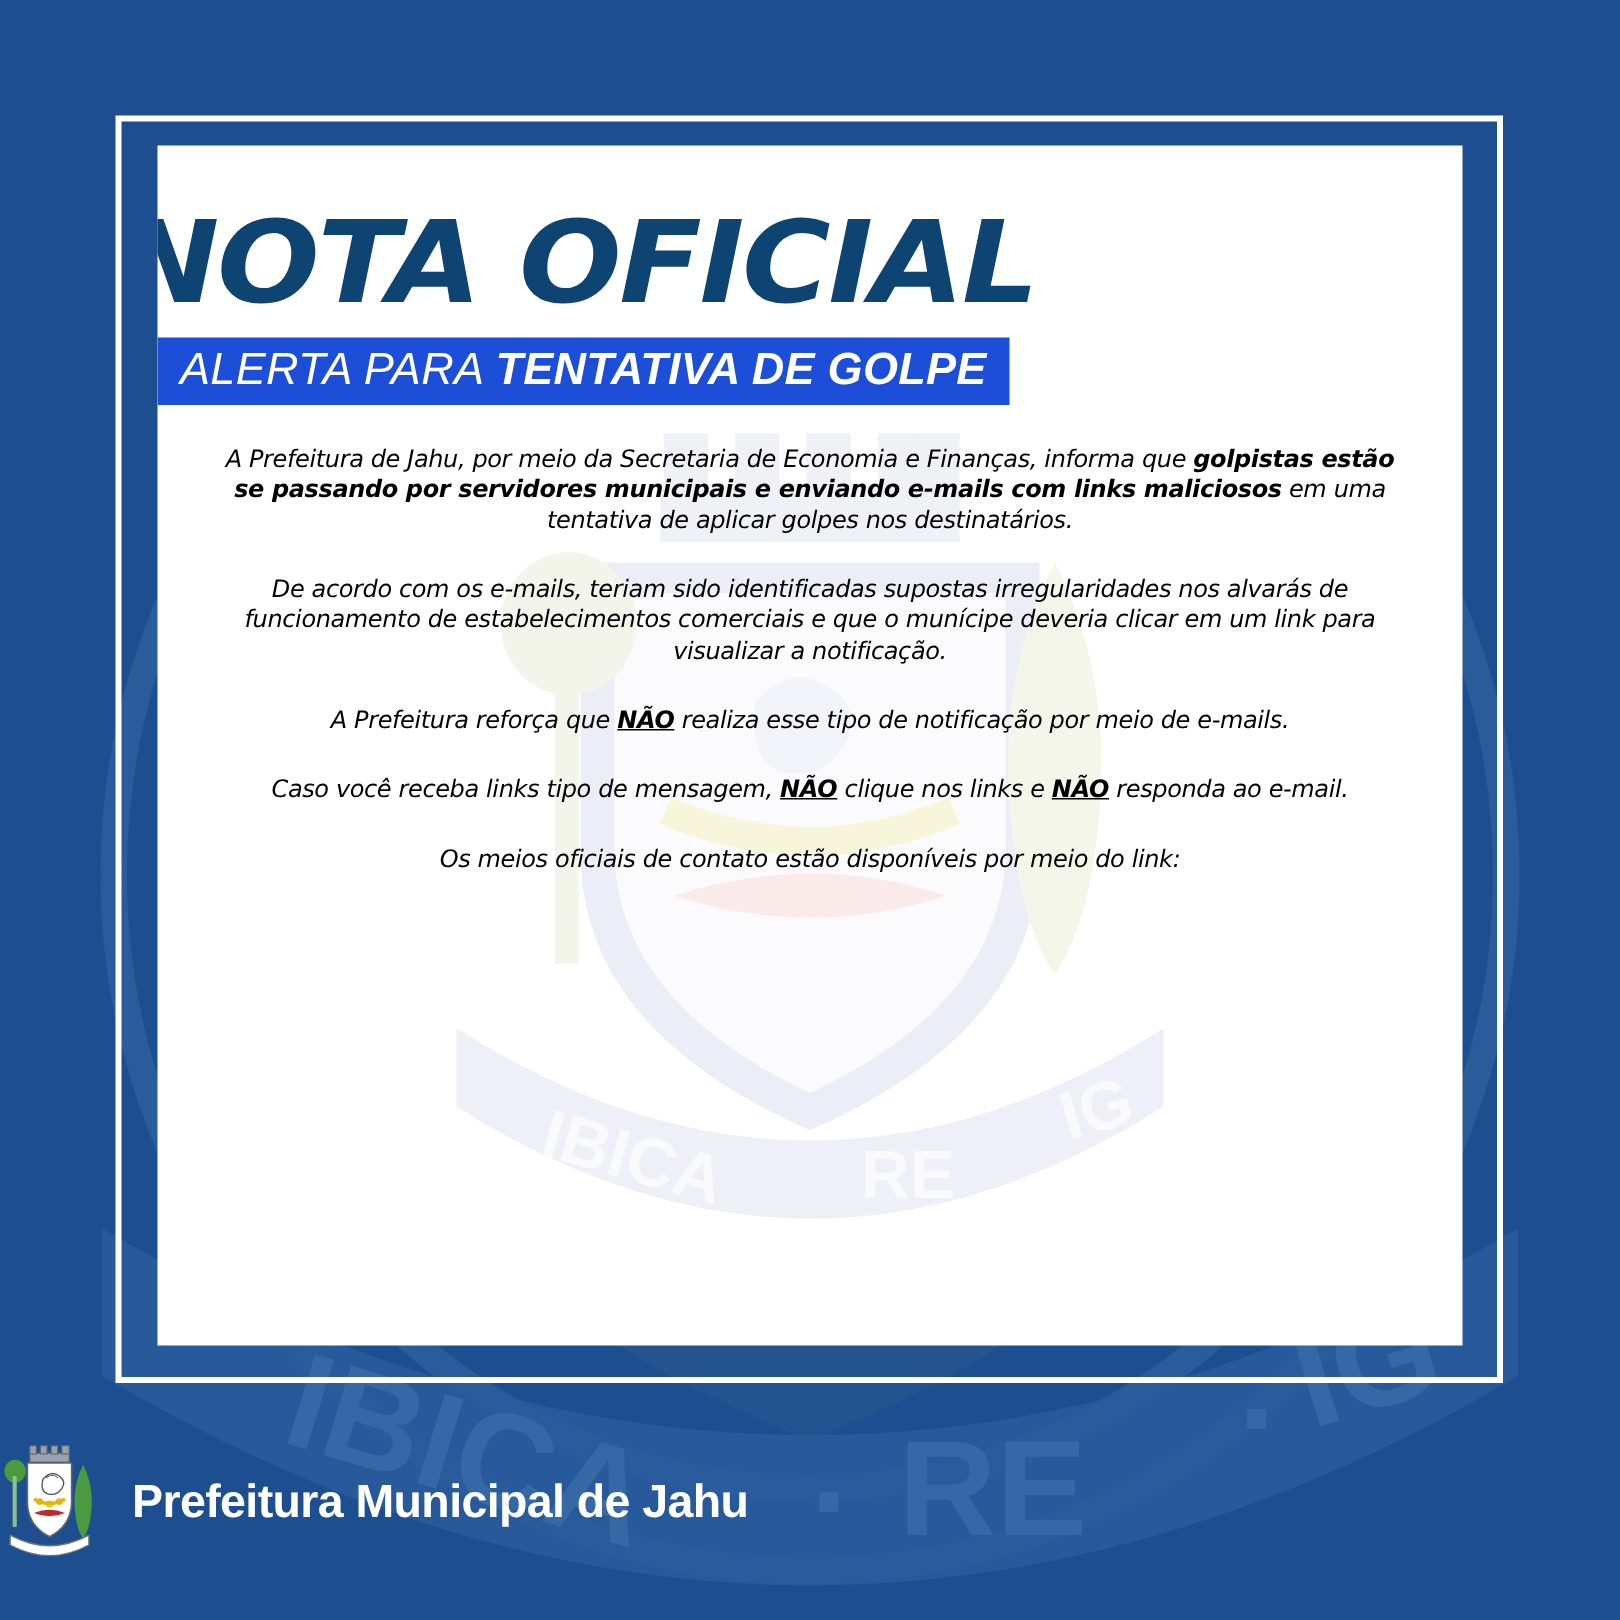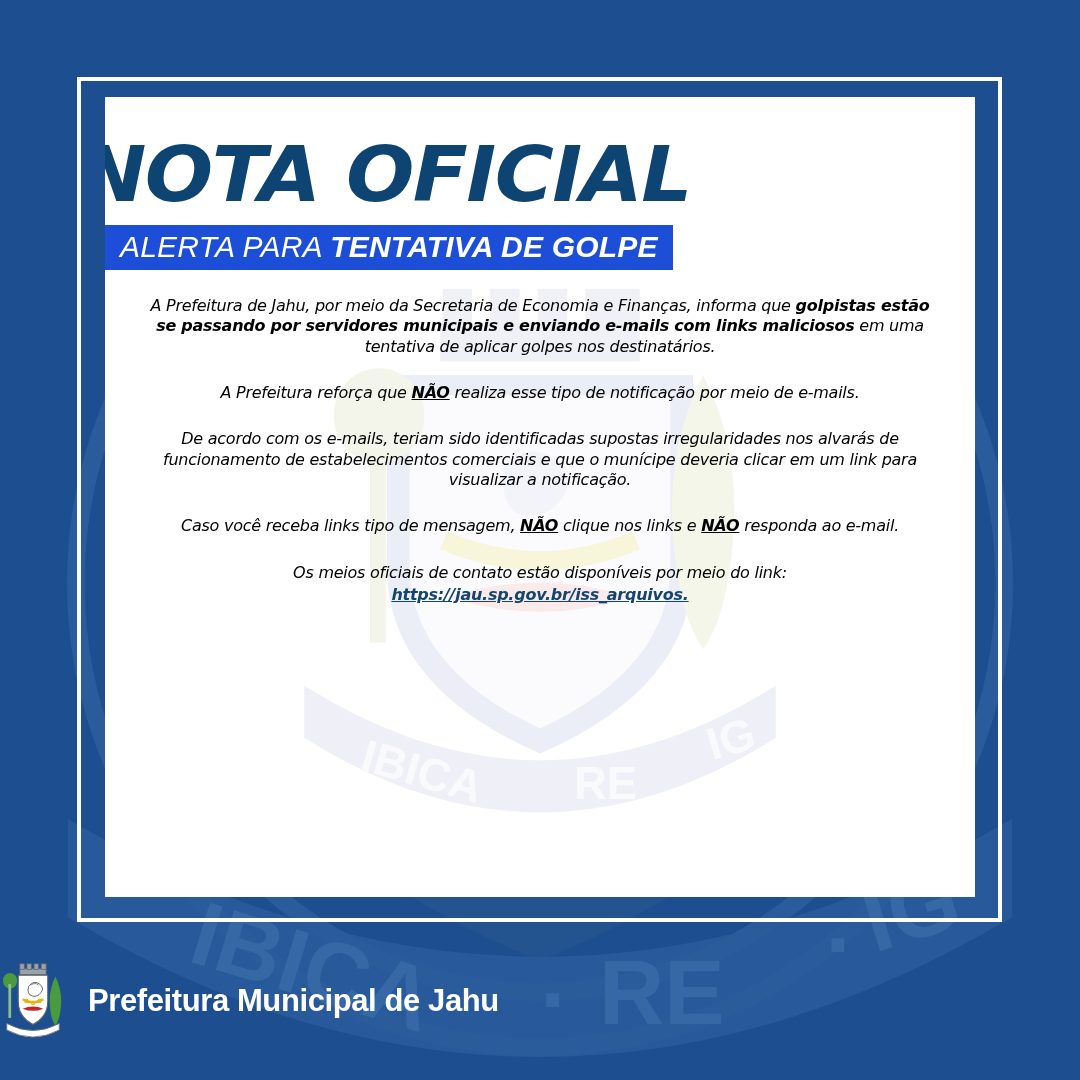--- a/index.html
+++ b/index.html
@@ -221,28 +221,28 @@
 
     <div id="heading-block">
       <div id="main-title">NOTA OFICIAL</div>
       <div id="subtitle-badge"><span class="regular">ALERTA PARA </span><span class="strong">TENTATIVA DE GOLPE</span></div>
     </div>
 
     <div id="body-block">
 
       <p class="para"><span>A Prefeitura de Jahu, por meio da Secretaria de Economia e Finanças, informa que </span><b>golpistas estão se passando por servidores municipais e enviando e-mails com links maliciosos</b><span> em uma tentativa de aplicar golpes nos destinatários.</span></p>
 
+      <p class="para">De acordo com os e-mails, teriam sido identificadas supostas irregularidades nos alvarás de funcionamento de estabelecimentos comerciais e que o munícipe deveria clicar em um link para visualizar a notificação.</p>
+
       <p class="para"><span>A Prefeitura reforça que </span><u class="nao">NÃO</u><span> realiza esse tipo de notificação por meio de e-mails.</span></p>
 
-      <p class="para">De acordo com os e-mails, teriam sido identificadas supostas irregularidades nos alvarás de funcionamento de estabelecimentos comerciais e que o munícipe deveria clicar em um link para visualizar a notificação.</p>
-
       <p class="para"><span>Caso você receba links tipo de mensagem, </span><u class="nao">NÃO</u><span> clique nos links e </span><u class="nao">NÃO</u><span> responda ao e-mail.</span></p>
 
 
-      <p class="para" id="link-para"><span>Os meios oficiais de contato estão disponíveis por meio do link:</span><br><a id="official-link" href="#">https://jau.sp.gov.br/iss_arquivos.</a></p>
+      <p class="para" id="link-para"><span>Os meios oficiais de contato estão disponíveis por meio do link:</span><br></p>
 
     </div>
   </div>
 </div>
 
 <div id="footer">
   <svg id="footer-crest" viewBox="0 0 120 150" xmlns="http://www.w3.org/2000/svg">
 
     <ellipse cx="18" cy="38" rx="13" ry="14" fill="#4a9a3f"></ellipse>
     <rect x="15" y="44" width="5" height="62" fill="#8fc08a"></rect>

